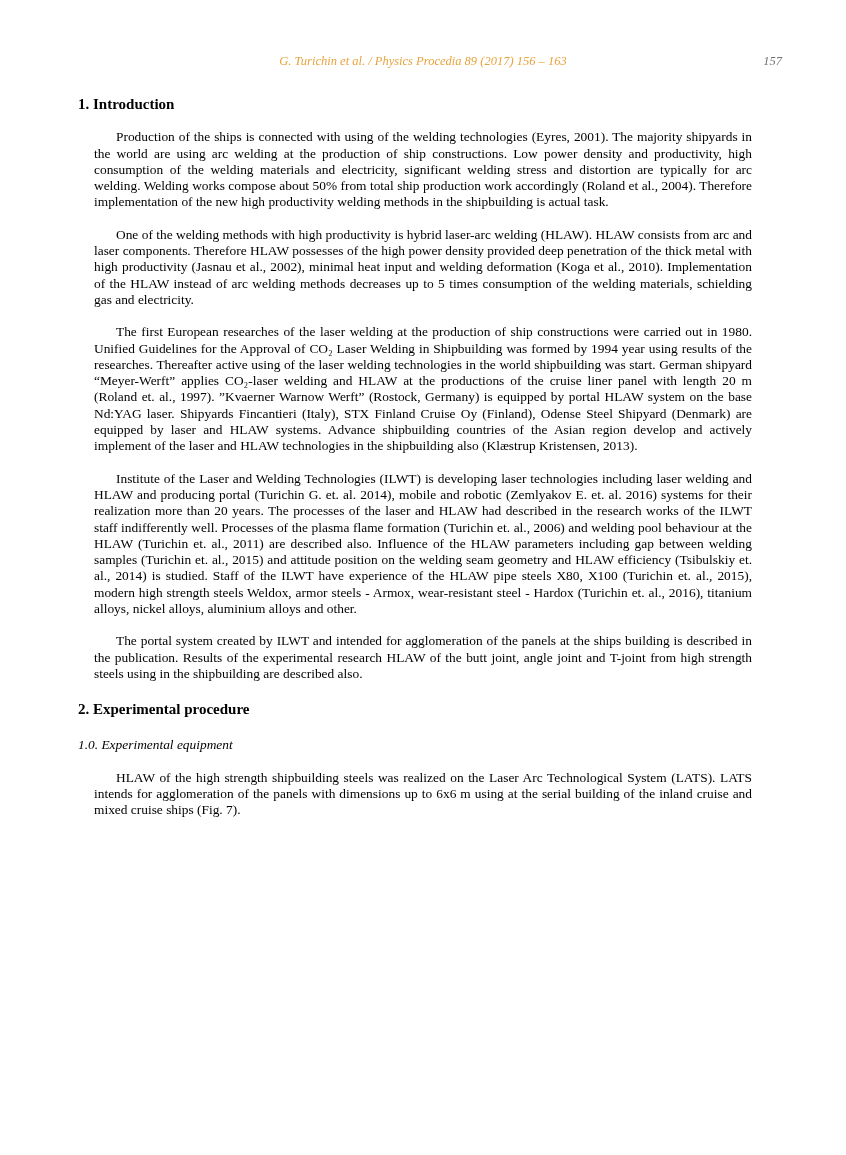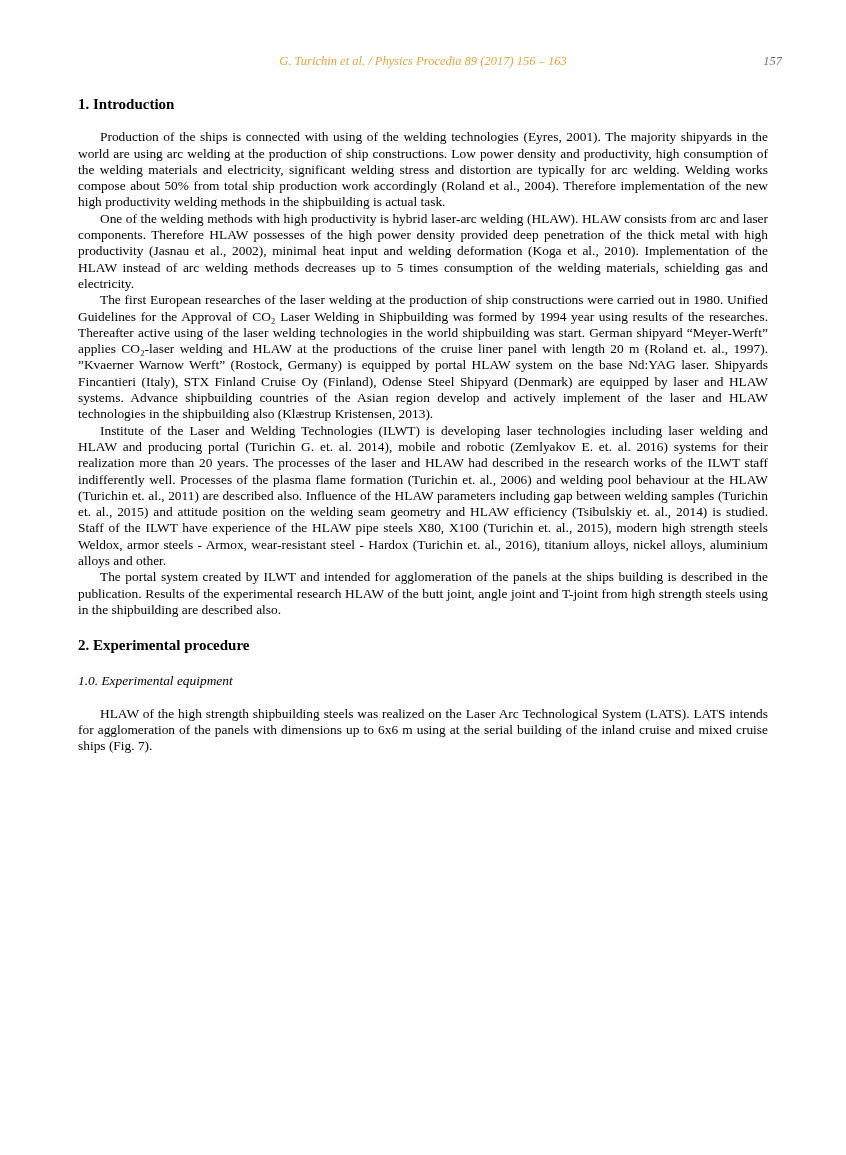--- a/index.html
+++ b/index.html
@@ -64,21 +64,21 @@
   }
   .subsection-heading {
     font-size: 13.4px;
     font-weight: normal;
     font-style: italic;
     text-align: left;
     margin: 19px 0 17px 0;
     padding: 0;
   }
   p.body-paragraph {
-    margin: 0;
+    margin: 16px;
     padding: 0;
     text-indent: 22px;
   }
 </style>
 </head>
 <body>
 
 <div class="page">
 
   <div class="page-header">

